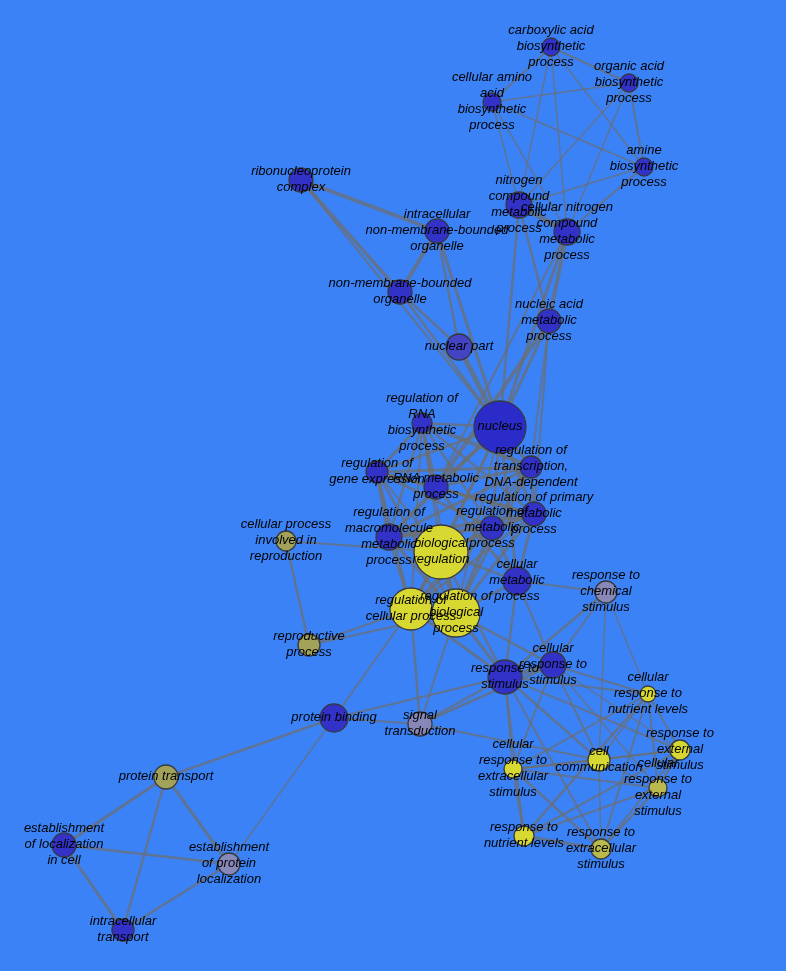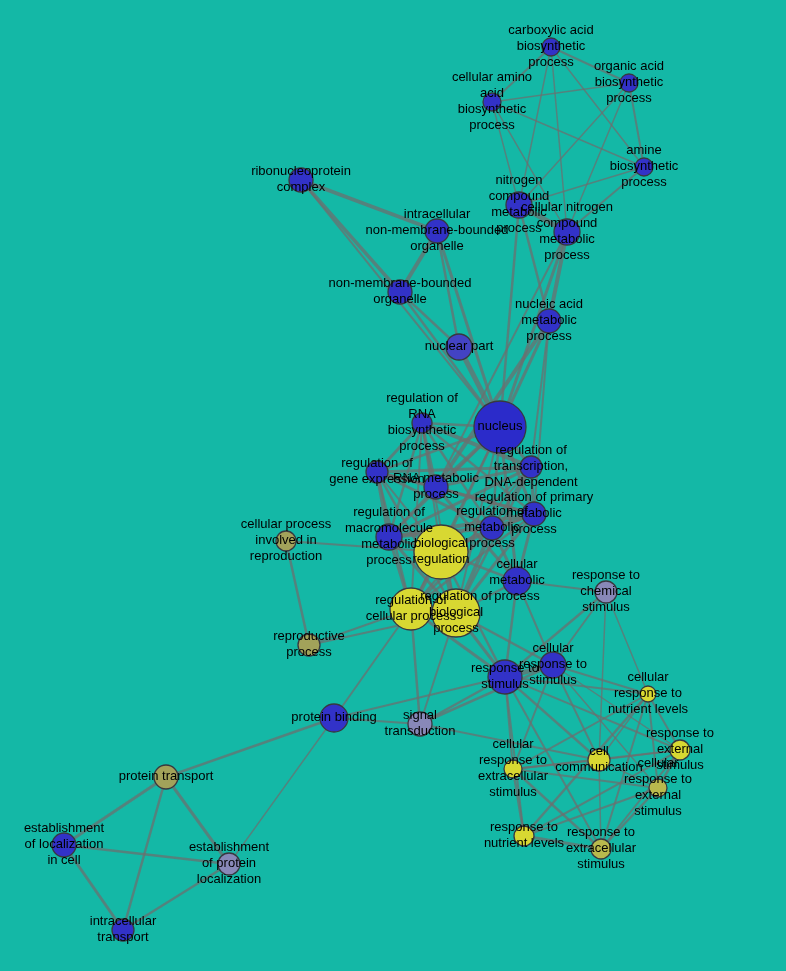--- a/index.html
+++ b/index.html
@@ -1,22 +1,23 @@
 <!DOCTYPE html>
 <html><head>
 <meta charset="utf-8">
 <style>
   html, body { margin: 0; padding: 0; background: #ffffff; }
   .stage {
     position: relative;
     width: 786px;
     height: 971px;
-    background: #14b8a6;
+    background: #3b82f6;
     overflow: hidden;
     font-family: "Liberation Sans", sans-serif;
+    font-style: italic;
   }
   svg.graph { position: absolute; left: 0; top: 0; width: 786px; height: 971px; }
   svg.graph text {
     font-family: "Liberation Sans", "DejaVu Sans", sans-serif;
     font-size: 13px;
     fill: #000000;
   }
 </style>
 </head>
 <body>

